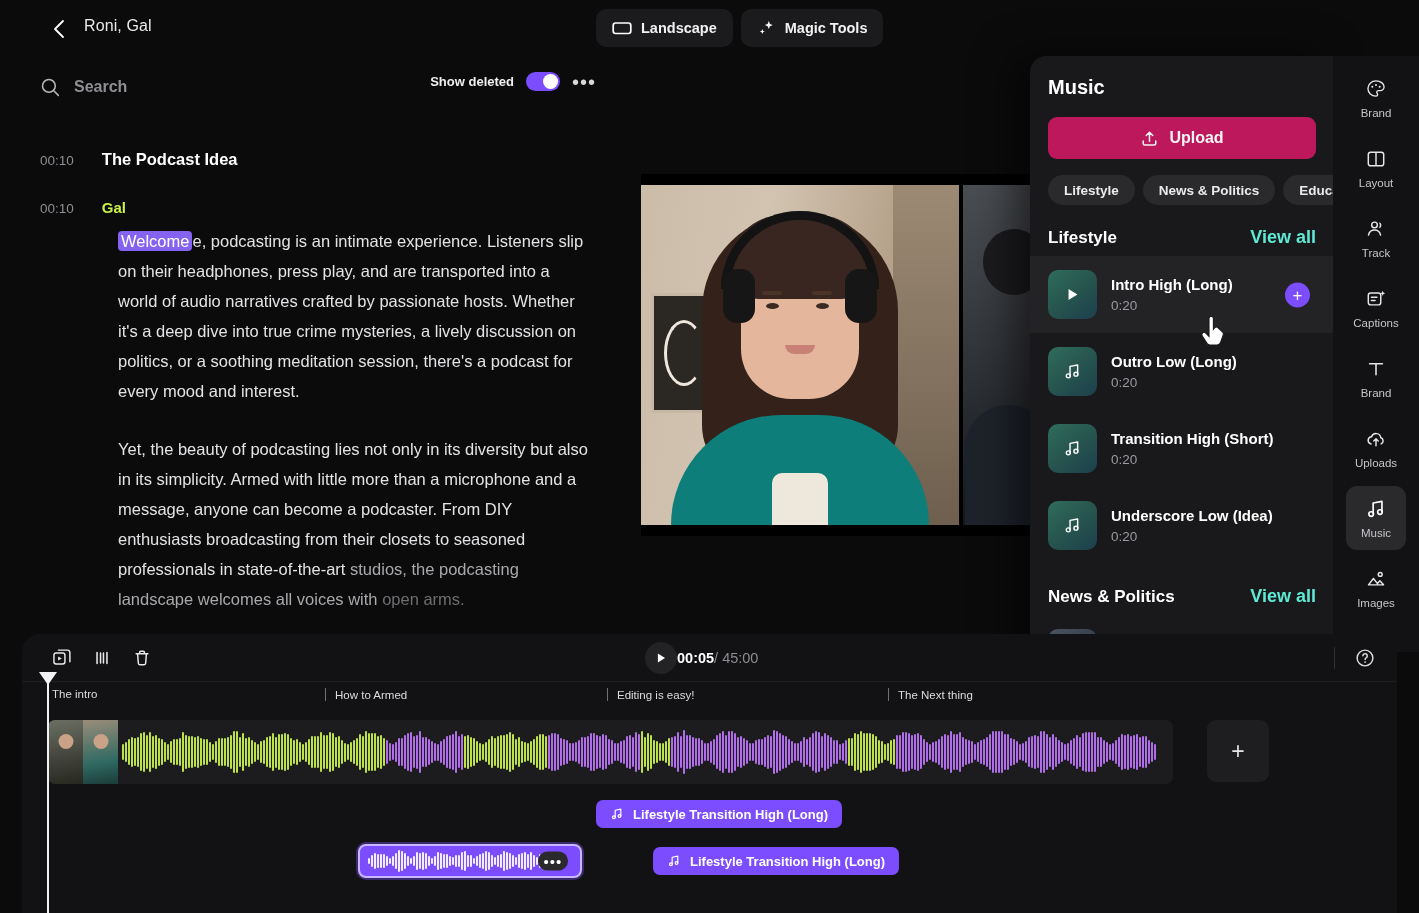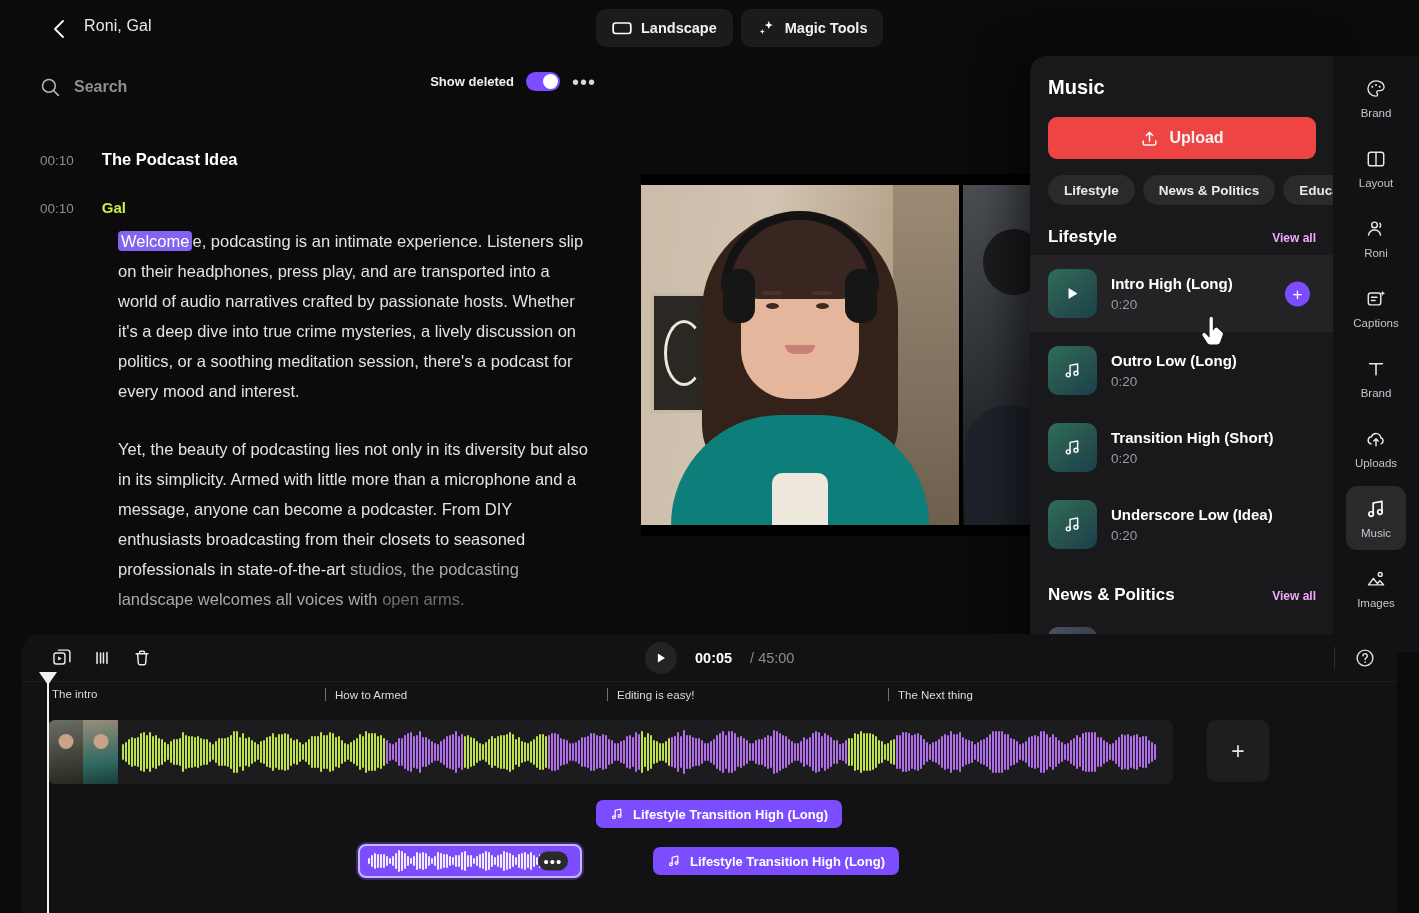--- a/index.html
+++ b/index.html
@@ -206,39 +206,39 @@
     background: #19191b;
     border-radius: 16px 0 0 16px;
     overflow: hidden;
     box-shadow: -16px 0 40px rgba(0,0,0,.55);
   }
   .mp-title {
     margin: 20px 0 0 18px; font-size: 20px; font-weight: 700; color: #fff;
   }
   .upload-btn {
     margin: 18px 18px 0 18px; height: 42px; border-radius: 9px;
-    background: #ef4444;
+    background: #be185d;
     display: flex; align-items: center; justify-content: center; gap: 10px;
     color: #f4f4f5; font-size: 16px; font-weight: 700; cursor: pointer;
   }
   .chips {
     margin: 16px 0 0 18px; display: flex; gap: 8px; overflow: hidden;
   }
   .chip {
     height: 30px; border-radius: 15px; background: #2a2a2d;
     display: flex; align-items: center; padding: 0 16px;
     color: #eaeaec; font-size: 13.5px; font-weight: 700;
     white-space: nowrap; cursor: pointer; flex: none;
   }
   .sec-head {
     margin: 22px 18px 0 18px;
     display: flex; align-items: baseline; justify-content: space-between;
   }
   .sec-title { font-size: 17px; font-weight: 700; color: #fff; }
-  .view-all { font-size: 12px; font-weight: 700; color: #f0abfc; cursor: pointer; }
+  .view-all { font-size: 18px; font-weight: 700; color: #5eead4; cursor: pointer; }
   .track-list { margin-top: 8px; }
   .track {
     display: flex; align-items: center; gap: 14px;
     height: 77px; padding: 0 18px; position: relative; cursor: pointer;
   }
   .track.active { background: #232326; }
   .thumb {
     width: 49px; height: 49px; border-radius: 10px; flex: none;
     display: flex; align-items: center; justify-content: center;
     color: #fff;
@@ -286,21 +286,21 @@
     position: relative; height: 48px;
     border-bottom: 1px solid #1e1e21;
   }
   .tl-tools { position: absolute; left: 26px; top: 10px; display: flex; gap: 12px; }
   .tl-tool {
     width: 28px; height: 28px; display: flex; align-items: center; justify-content: center;
     color: #e9e9eb; cursor: pointer;
   }
   .tl-play {
     position: absolute; left: 623px; top: 8px;
-    display: flex; align-items: center; gap: 18px;
+    display: flex; align-items: center; gap: 0;
   }
   .play-circle {
     width: 32px; height: 32px; border-radius: 50%; background: #232326;
     display: flex; align-items: center; justify-content: center; cursor: pointer;
   }
   .time-cur { font-size: 14.5px; font-weight: 700; color: #fff; font-variant-numeric: tabular-nums; }
   .time-tot { font-size: 14.5px; color: #8b8b90; font-variant-numeric: tabular-nums; }
   .tl-help {
     position: absolute; right: 18px; top: 10px;
     width: 28px; height: 28px; display: flex; align-items: center; justify-content: center;
@@ -585,21 +585,21 @@
         <path d="M12 4.6v14.8" stroke="#e6e6e8" stroke-width="1.6"></path>
       </svg>
       <span class="rail-label">Layout</span>
     </div>
     <div class="rail-item">
       <svg width="22" height="22" viewBox="0 0 24 24" fill="none">
         <circle cx="10.4" cy="7.6" r="3.1" stroke="#e6e6e8" stroke-width="1.6"></circle>
         <path d="M3.8 18.6c.8-3.3 3.5-5.4 6.6-5.4s5.8 2.1 6.6 5.4" stroke="#e6e6e8" stroke-width="1.6" stroke-linecap="round"></path>
         <path d="M16.2 5.6a3.8 3.8 0 010 4.6" stroke="#e6e6e8" stroke-width="1.5" stroke-linecap="round"></path>
       </svg>
-      <span class="rail-label">Roni</span>
+      <span class="rail-label">Track</span>
     </div>
     <div class="rail-item">
       <svg width="22" height="22" viewBox="0 0 24 24" fill="none">
         <rect x="3.6" y="5.4" width="13.6" height="13" rx="2.6" stroke="#e6e6e8" stroke-width="1.6"></rect>
         <path d="M7 10.2h6M7 13.6h4" stroke="#e6e6e8" stroke-width="1.6" stroke-linecap="round"></path>
         <path d="M19.3 3l.8 2 2 .8-2 .8-.8 2-.8-2-2-.8 2-.8z" fill="#e6e6e8"></path>
       </svg>
       <span class="rail-label">Captions</span>
     </div>
     <div class="rail-item">

